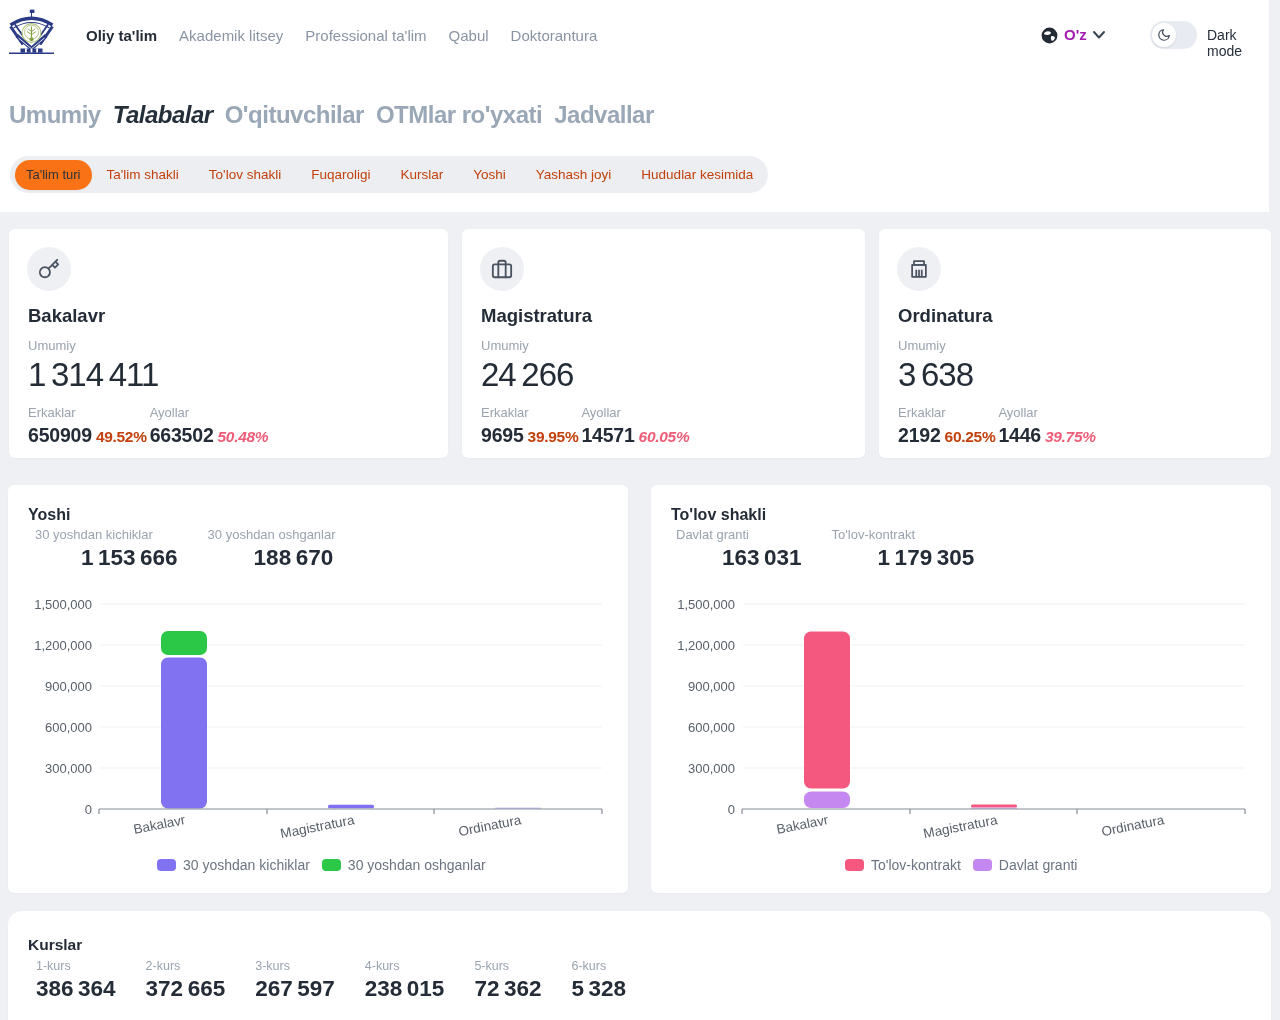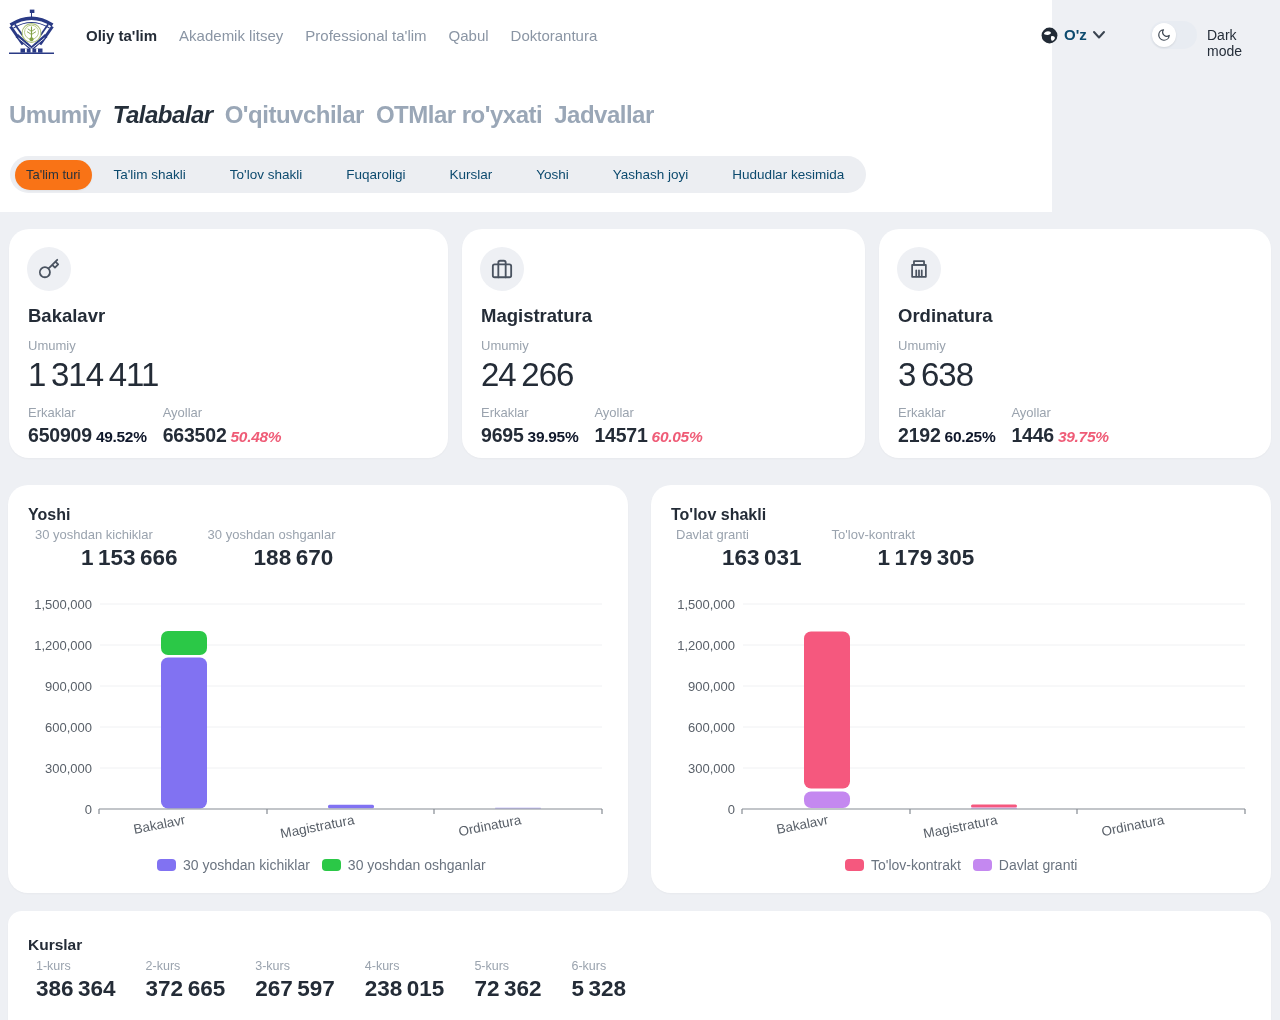--- a/index.html
+++ b/index.html
@@ -1,35 +1,35 @@
 <!DOCTYPE html>
 <html><head>
 <meta charset="utf-8">
 <style>
 * { margin:0; padding:0; box-sizing:border-box; }
 html,body { width:1280px; height:1020px; overflow:hidden; background:#eef0f4;
   font-family:"Liberation Sans", sans-serif; position:relative; }
 .abs { position:absolute; }
-.header { position:absolute; left:0; top:0; width:1052px; height:212px; background:#fff; }
+.header { position:absolute; left:0; top:0; width:1269px; height:212px; background:#fff; }
 .nav { position:absolute; left:86px; top:27px; display:flex; gap:22px; font-size:15px; color:#8a95a4; font-weight:500; }
 .nav .active { color:#242c37; font-weight:700; }
 .bigtabs { position:absolute; left:9px; top:101px; display:flex; gap:12px; font-size:24px; font-weight:700; color:#9aa7b7; letter-spacing:-0.5px; }
 .bigtabs .active { color:#252f3a;font-style:italic; }
 .pillbar { position:absolute; left:10px; top:156px; height:37px; background:#eceef2; border-radius:19px; display:flex; align-items:center; padding:0 0 0 5px; }
-.pill { font-size:13.5px; color:#0c4a6e; padding:0 22px; }
+.pill { font-size:13.5px; color:#c2410c; padding:0 15px; }
 .pill.active { background:#f97316; color:#2a333d; font-size:13px; border-radius:15px; height:30px; line-height:30px; padding:0 11px; box-shadow:0 1px 2px rgba(0,0,0,.05); }
-.card { position:absolute; background:#fff; border-radius:20px; box-shadow:0 1px 2px rgba(16,24,40,.03); }
+.card { position:absolute; background:#fff; border-radius:6px; box-shadow:0 1px 2px rgba(16,24,40,.03); }
 .iconcircle { position:absolute; left:18px; top:18px; width:44px; height:44px; border-radius:50%; background:#eef0f4; display:flex; align-items:center; justify-content:center; }
 .cardtitle { position:absolute; left:19px; top:76px; font-size:18.5px; font-weight:700; color:#242c37; }
 .lbl { font-size:13px; color:#9aa3ae; }
 .bignum { position:absolute; left:19px; top:127px; font-size:33px; font-weight:400; color:#242c37; letter-spacing:-1px; }
-.statrow { position:absolute; left:19px; top:176px; display:flex; gap:16px; }
+.statrow { position:absolute; left:19px; top:176px; display:flex; gap:3px; }
 .statnum { font-size:19.5px; font-weight:700; color:#242c37; margin-top:4px; letter-spacing:-0.2px; }
 .statnum .pct { font-size:15.5px; font-weight:700; margin-left:4px; letter-spacing:-0.3px;}
-.teal { color:#0f172a; }
+.teal { color:#c2410c; }
 .red { color:#ef5c77;font-style:italic; }
 .charttitle { position:absolute; left:20px; top:21px; font-size:16px; font-weight:700; color:#242c37; }
 .chartstats { position:absolute; left:27px; top:42px; display:flex; gap:30px; }
 .chartstats .v { font-size:22.5px; font-weight:700; color:#242c37; margin-top:3px; letter-spacing:0;margin-left:46px; }
 .legend { position:absolute; top:372px; display:flex; gap:12px; font-size:14px; color:#6b7480; align-items:center; }
 .sw { display:inline-block; width:19px; height:12px; border-radius:4px; margin-right:7px; vertical-align:-1px; }
 .kv { font-size:22.5px; font-weight:700; color:#242c37; margin-top:3px; letter-spacing:0;text-align:center; }
 </style>
 </head>
 <body>
@@ -66,21 +66,21 @@
     <span>Professional ta'lim</span>
     <span>Qabul</span>
     <span>Doktorantura</span>
   </div>
 
   <svg class="abs" style="left:1040px;top:26px" width="19" height="19" viewBox="0 0 24 24">
     <circle cx="12" cy="12" r="10" fill="#222b36"></circle>
     <path d="M5 9 Q8 6 12 7 Q15 8 13 10 Q10 12 8 11 Q5 11 5 9Z" fill="#fff"></path>
     <path d="M14 13 Q18 12 19 15 Q18 18 15 19 Q13 16 14 13Z" fill="#fff"></path>
   </svg>
-  <div class="abs" style="left:1064px;top:26px;font-size:15px;font-weight:600;color:#0c4a6e;">O'z</div>
+  <div class="abs" style="left:1064px;top:26px;font-size:15px;font-weight:600;color:#a21caf;">O'z</div>
   <svg class="abs" style="left:1092px;top:30px" width="14" height="10" viewBox="0 0 14 10">
     <polyline points="2,2 7,7.5 12,2" fill="none" stroke="#3a4450" stroke-width="2" stroke-linecap="round" stroke-linejoin="round"></polyline>
   </svg>
   <div class="abs" style="left:1150px;top:21px;width:47px;height:28px;border-radius:14px;background:#e8ecf2;"></div>
   <div class="abs" style="left:1152px;top:23px;width:24px;height:24px;border-radius:50%;background:#fff;box-shadow:0 1px 2px rgba(0,0,0,.1);"></div>
   <svg class="abs" style="left:1157px;top:28px" width="14" height="14" viewBox="0 0 24 24">
     <path d="M21 12.79A9 9 0 1 1 11.21 3 7 7 0 0 0 21 12.79z" fill="none" stroke="#3a4450" stroke-width="2" stroke-linecap="round" stroke-linejoin="round"></path>
   </svg>
   <div class="abs" style="left:1207px;top:27px;font-size:14px;color:#252e39;">Dark mode</div>
   <div class="bigtabs">

